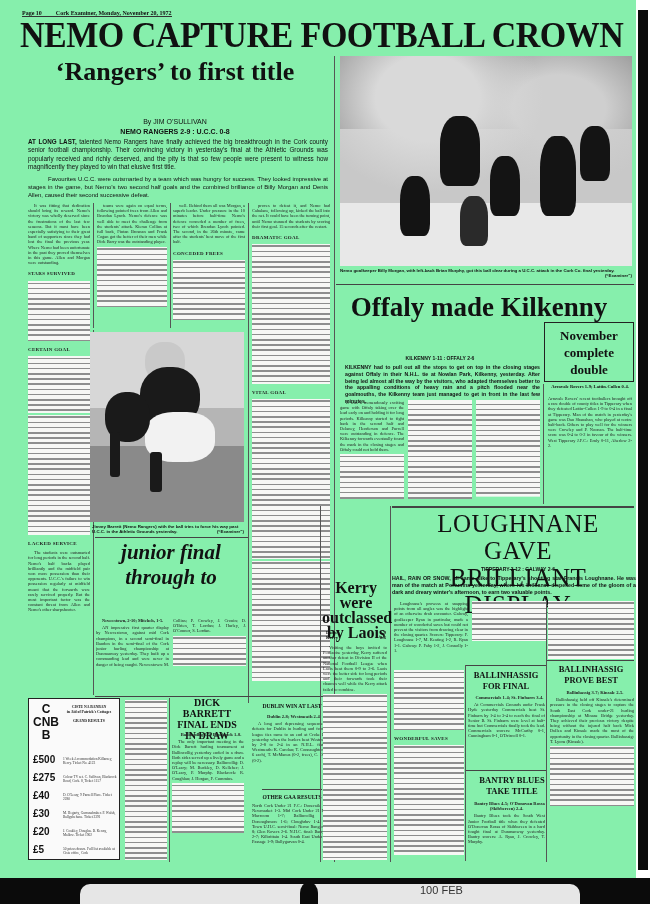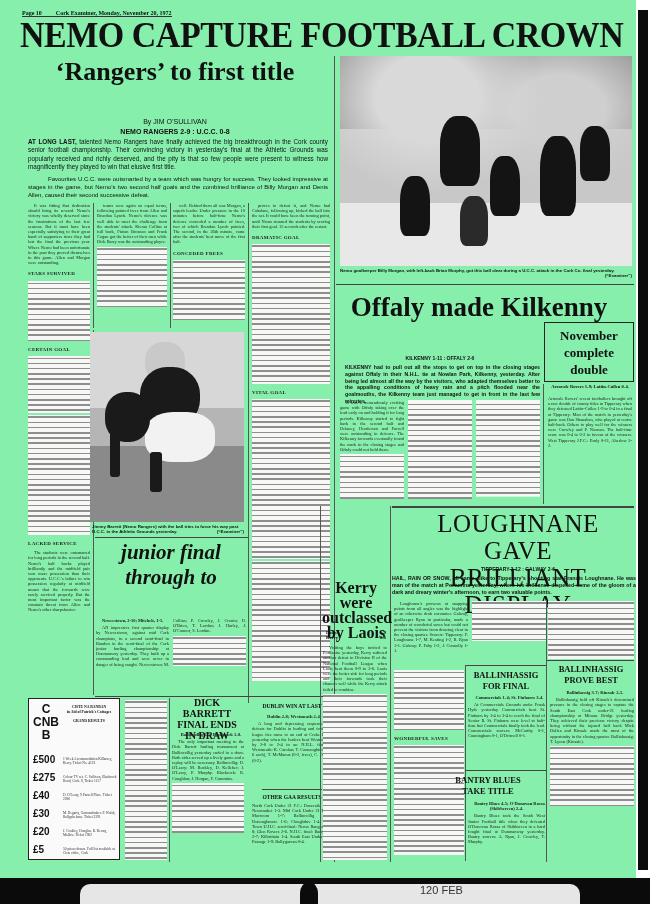--- a/index.html
+++ b/index.html
@@ -56,21 +56,21 @@
   .kerry-scores { position: absolute; left: 326px; top: 630px; width: 60px; font-size: 4.6px; line-height: 5.4px; font-weight: bold; }
   .kerry-scores div { display: flex; justify-content: space-between; }
 
   .hl-newc { position: absolute; left: 96px; top: 540px; width: 150px; text-align: center; font-style: italic; font-weight: bold; font-size: 21px; line-height: 25px; }
   .dateline { font-weight: bold; }
 
   .hl-dick { position: absolute; left: 172px; top: 697px; width: 70px; text-align: center; font-weight: bold; font-size: 10px; line-height: 11px; }
   .hl-dublin { position: absolute; left: 252px; top: 703px; width: 80px; text-align: center; font-weight: bold; font-size: 5.6px; }
   .hl-other { position: absolute; left: 254px; top: 794px; width: 76px; text-align: center; font-weight: bold; font-size: 5.5px; }
   .hl-comm { position: absolute; left: 467px; top: 670px; width: 78px; text-align: center; font-weight: bold; font-size: 8.5px; line-height: 11px; }
-  .hl-bantry { position: absolute; left: 449px; top: 775px; width: 78px; text-align: center; font-weight: bold; font-size: 8.5px; line-height: 11px; }
+  .hl-bantry { position: absolute; left: 473px; top: 775px; width: 78px; text-align: center; font-weight: bold; font-size: 8.5px; line-height: 11px; }
   .hl-ball { position: absolute; left: 548px; top: 664px; width: 86px; text-align: center; font-weight: bold; font-size: 8.5px; line-height: 11px; }
   .subscore { font-weight: bold; font-size: 4.6px; text-align: center; }
 
   .ad { position: absolute; left: 28px; top: 698px; width: 92px; height: 162px; border: 1.5px solid #222; background: #fafafa; }
   .ad .logo { position: absolute; left: 4px; top: 4px; width: 26px; text-align: center; font-family: "Liberation Sans", sans-serif; font-weight: bold; font-size: 12px; line-height: 13px; }
   .ad .head { position: absolute; left: 32px; top: 6px; width: 56px; text-align: center; font-size: 3.8px; line-height: 5px; font-weight: bold; }
   .ad .prizes { position: absolute; left: 4px; top: 48px; width: 84px; }
   .ad .prize { display: flex; align-items: flex-end; gap: 2px; height: 18px; }
   .ad .amt { font-family: "Liberation Sans", sans-serif; font-weight: bold; font-size: 10px; width: 28px; }
   .ad .desc { font-size: 3.5px; line-height: 4px; flex: 1; color: #333; }
@@ -305,14 +305,14 @@
     <p class="filler" style="height:60px"></p>
   </div>
 </div>
 
 <div class="right-edge">
     <div class="bar"></div>
   </div>
 <div class="bottom-band">
   <div class="strip"></div>
   <div class="blob"></div>
-  <div class="tag">120 FEB</div>
+  <div class="tag">100 FEB</div>
 </div>
 
 </body></html>

